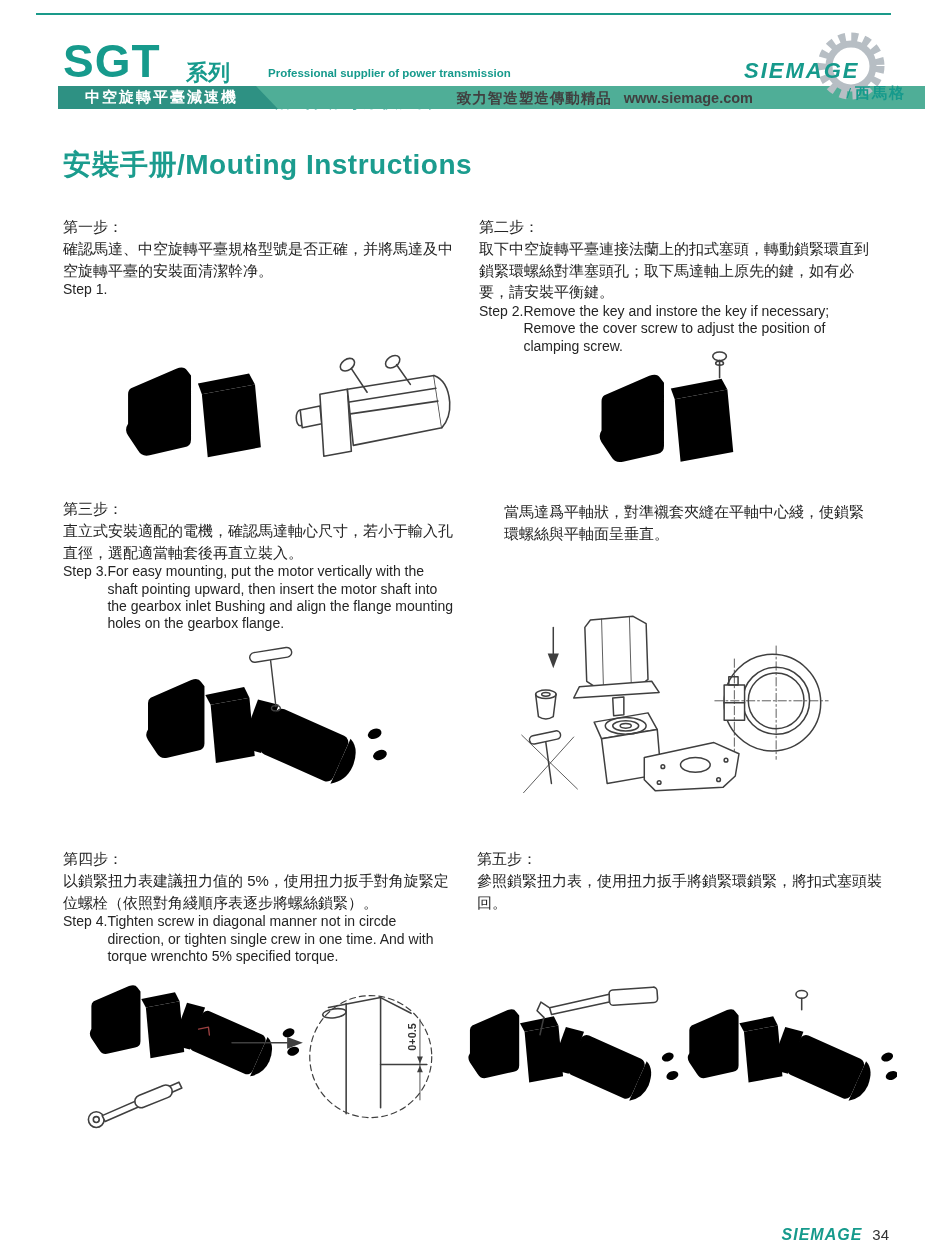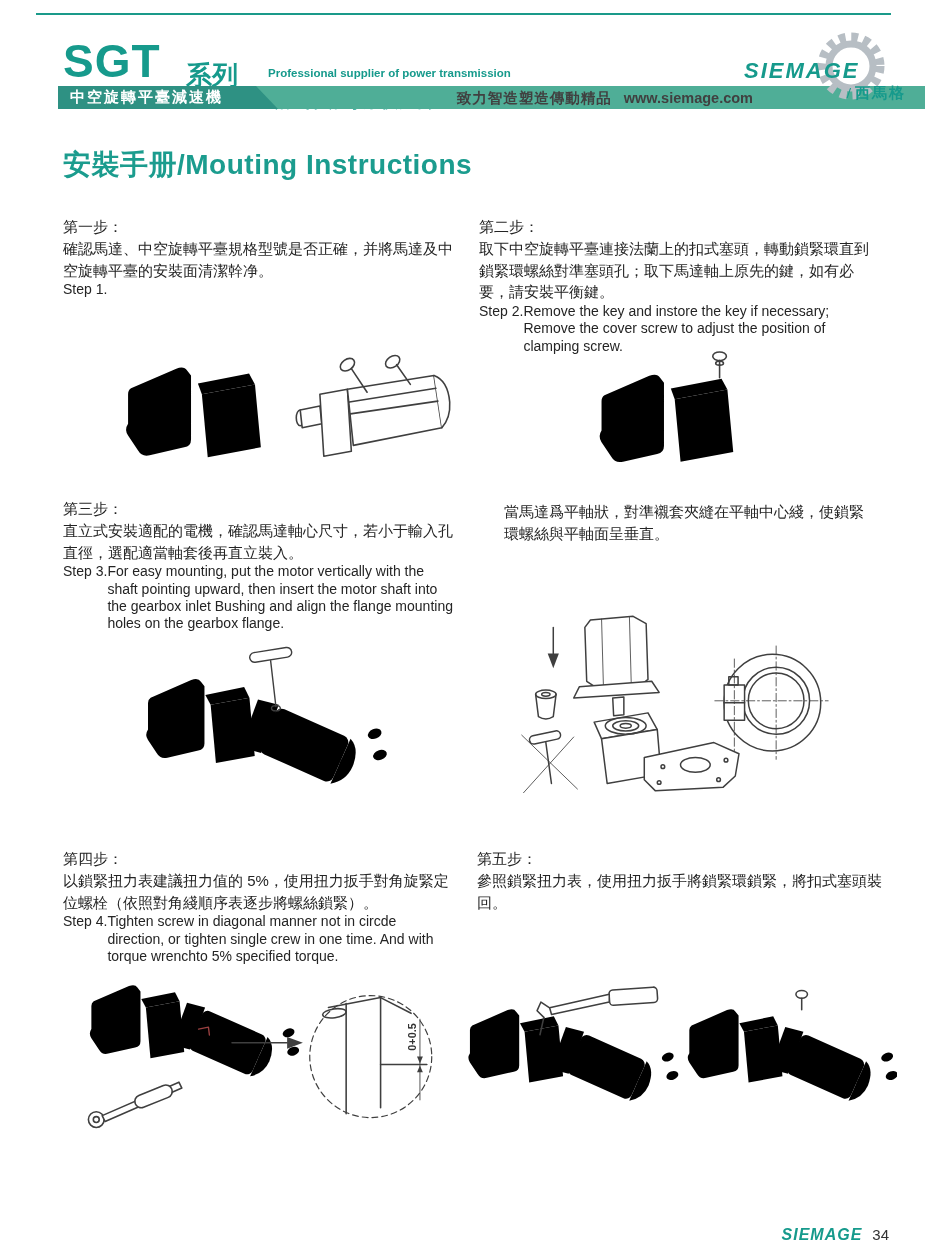--- a/index.html
+++ b/index.html
@@ -8,28 +8,28 @@
     background:#ffffff;overflow:hidden;
     font-family:"Liberation Sans", sans-serif;color:#242424;
   }
   .abs{position:absolute;}
 
   
   .top-rule{left:36px;right:36px;top:13px;height:2px;background:#1a9a8a;}
 
   
   .series-code{left:63px;top:38px;font-size:46px;font-weight:800;color:#169a8c;letter-spacing:1px;line-height:1;}
-  .series-label{left:186px;top:58px;font-size:26px;font-weight:700;color:#169a8c;}
+  .series-label{left:186px;top:58px;font-size:22px;font-weight:700;color:#169a8c;}
   .tagline-zh{left:268px;top:46px;font-size:17px;font-weight:700;color:#169a8c;font-family:"Liberation Serif",serif;letter-spacing:1px;margin-top:44px;}
   .tagline-en{left:268px;top:67px;font-size:11.5px;font-weight:700;color:#169a8c;}
 
   .band{left:58px;top:86px;width:867px;height:23px;background:#4fae97;}
   .band-dark{position:absolute;left:0;top:0;height:100%;width:280px;background:#2e9183;
     clip-path:polygon(0 0,198px 0,220px 100%,0 100%);}
-  .band-left-text{position:absolute;left:12px;top:2px;font-size:15px;color:#ffffff;
+  .band-left-text{position:absolute;left:27px;top:2px;font-size:15px;color:#ffffff;
     font-family:Liberation Sans, sans-serif;font-weight:700;letter-spacing:2px;}
   .band-right{position:absolute;right:172px;top:2.5px;font-size:14.5px;color:#404040;font-weight:700;letter-spacing:1px;}
   .band-url{margin-left:12px;letter-spacing:0;}
 
   .logo{left:742px;top:28px;width:170px;height:82px;}
   .logo .gear{position:absolute;right:18px;top:-2px;}
   .logo .brand{position:absolute;left:2px;top:30px;font-size:22px;font-weight:800;font-style:italic;
     color:#169a8c;letter-spacing:2px;}
   .logo .brand-cn{position:absolute;right:6px;top:56px;font-size:15px;color:#169a8c;
     font-family:"Liberation Serif",serif;font-weight:700;letter-spacing:2px;}

